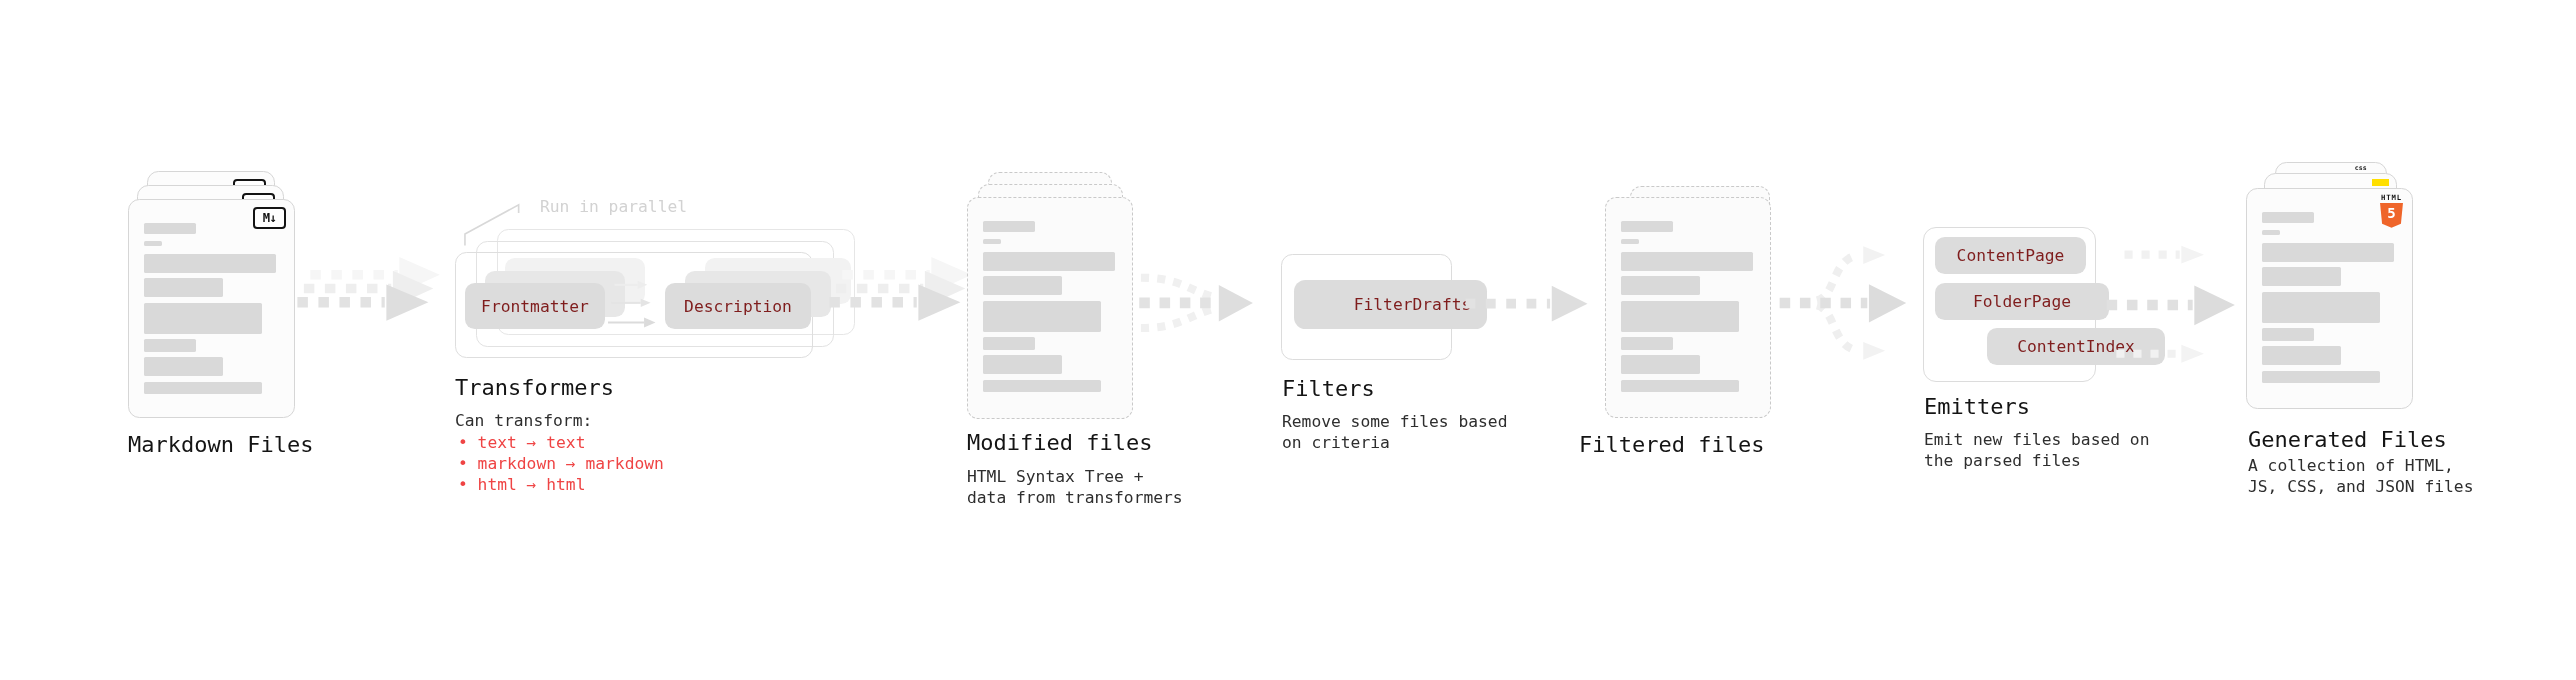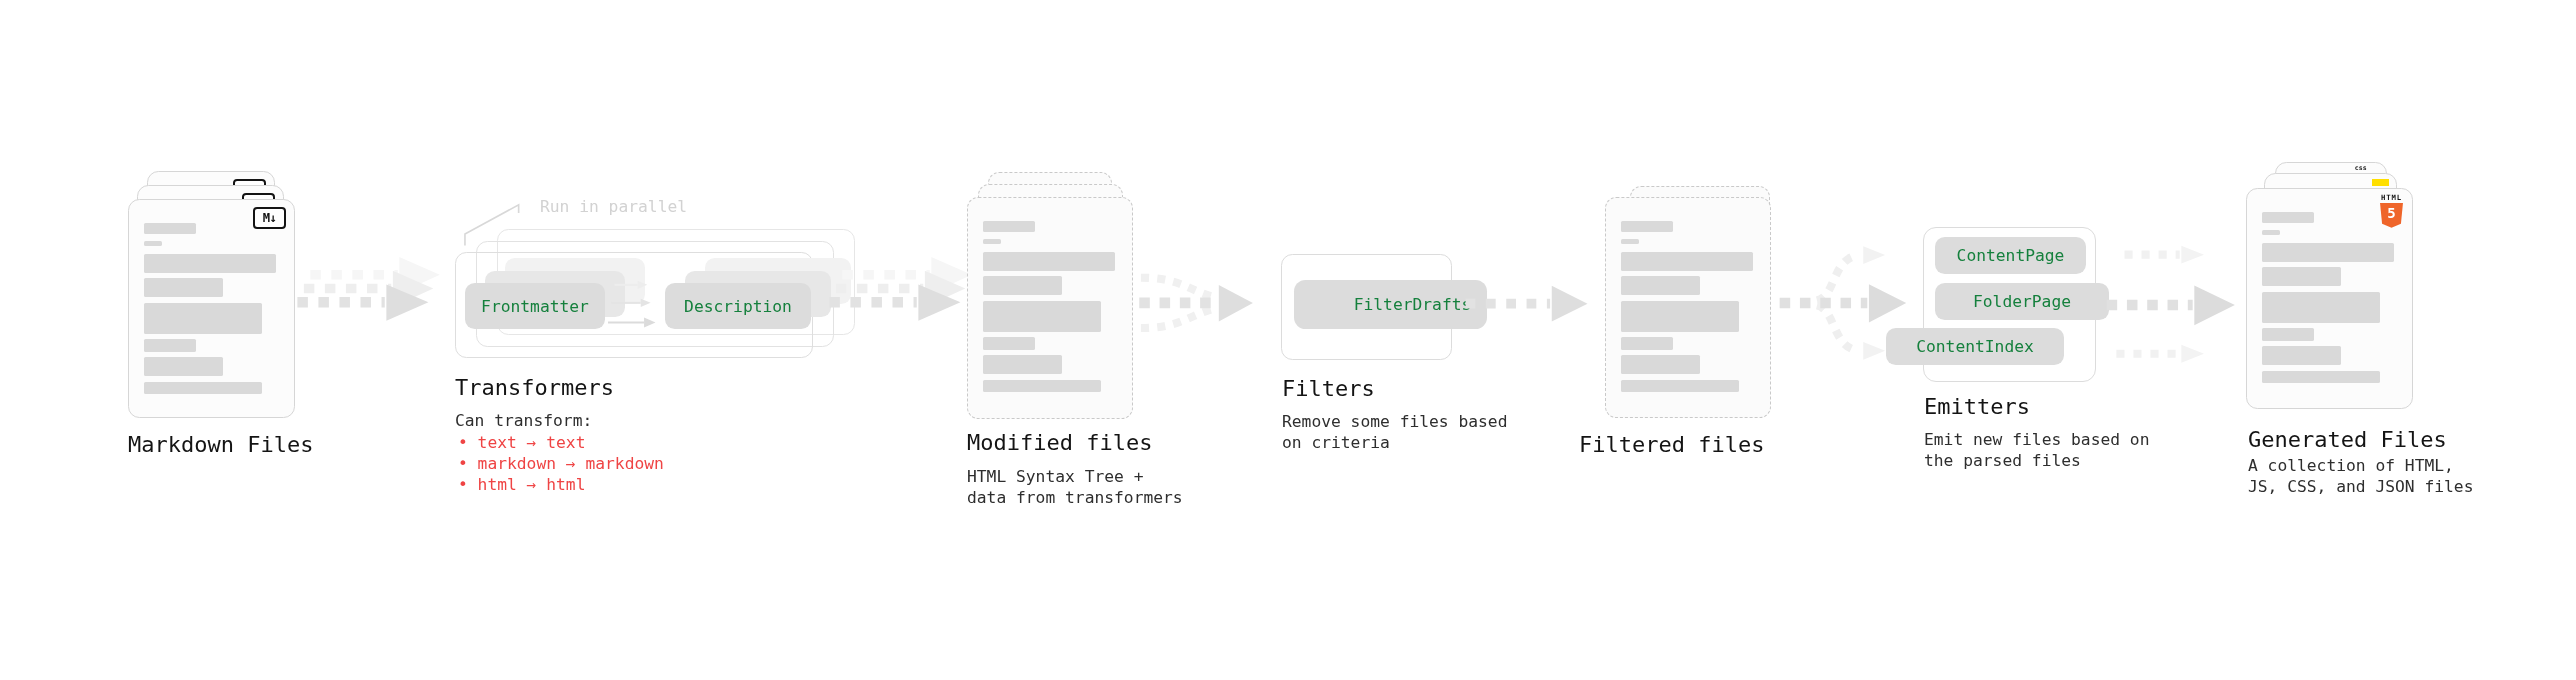--- a/index.html
+++ b/index.html
@@ -38,21 +38,21 @@
     display:flex; align-items:flex-start; justify-content:center;
   }
   .html5 .h5-five { color:#ffffff; font-weight:bold; font-size:14px; line-height:21px; }
 
   
   .frame { position:absolute; box-sizing:border-box; border:1.6px solid #dcdcdc; border-radius:11.4px; background:transparent; }
   .frame.solid-bg { background:#ffffff; }
   .pill {
     position:absolute; background:#dcdcdc; border-radius:9.8px;
     display:flex; align-items:center; justify-content:center;
-    font-size:16.3px; font-weight:500; color:#15803d; white-space:nowrap;
+    font-size:16.3px; font-weight:500; color:#7f1d1d; white-space:nowrap;
   }
   .pill.ghost1 { background:#e7e7e7; }
   .pill.ghost2 { background:#f2f2f2; }
 
   
   .stage-label { position:absolute; font-size:22px; font-weight:500; color:#141414; white-space:nowrap; }
   .stage-sub { position:absolute; font-size:16.3px; font-weight:400; color:#2e2e2e; line-height:21px; white-space:pre-line; }
   .bullet { position:absolute; font-size:16.3px; color:#ef4444; white-space:nowrap; }
   .annotation { position:absolute; font-size:16.3px; color:#d2d2d2; white-space:nowrap; }
 
@@ -213,21 +213,21 @@
     <path d="M 48 88 C 72 94, 66 140, 100 144" fill="none" stroke="#efefef" stroke-width="10" stroke-dasharray="10 10"></path>
     <polygon points="105,133 105,155 132,144" fill="#f2f2f2"></polygon>
     <line x1="2" y1="85" x2="110" y2="85" stroke="#e0e0e0" stroke-width="13" stroke-dasharray="13 12"></line>
     <polygon points="112,62 112,109 158,85" fill="#dcdcdc"></polygon>
   </svg>
 
   <div>
     <div class="frame solid-bg" style="left:1923px; top:227px; width:173px; height:155px; border-radius:13px;"></div>
     <div class="pill" style="left:1935px; top:237px; width:151px; height:37px;">ContentPage</div>
     <div class="pill" style="left:1935px; top:283px; width:174px; height:37px;">FolderPage</div>
-    <div class="pill" style="left:1886px; top:328px; width:178px; height:37px;">ContentIndex</div>
+    <div class="pill" style="left:1987px; top:328px; width:178px; height:37px;">ContentIndex</div>
     <div class="stage-label" style="left:1924px; top:394px;">Emitters</div>
     <div class="stage-sub" style="left:1924px; top:429px;">Emit new files based on
 the parsed files</div>
   </div>
 
   <svg class="flow" style="left:2105px; top:236px;" width="138" height="138" viewBox="0 0 170 170">
     <line x1="24" y1="23" x2="92" y2="23" stroke="#f1f1f1" stroke-width="10" stroke-dasharray="10 11"></line>
     <polygon points="94,12 94,34 122,23" fill="#f3f3f3"></polygon>
     <line x1="2" y1="85" x2="108" y2="85" stroke="#e0e0e0" stroke-width="13" stroke-dasharray="13 12"></line>
     <polygon points="110,61 110,110 160,85" fill="#dcdcdc"></polygon>

